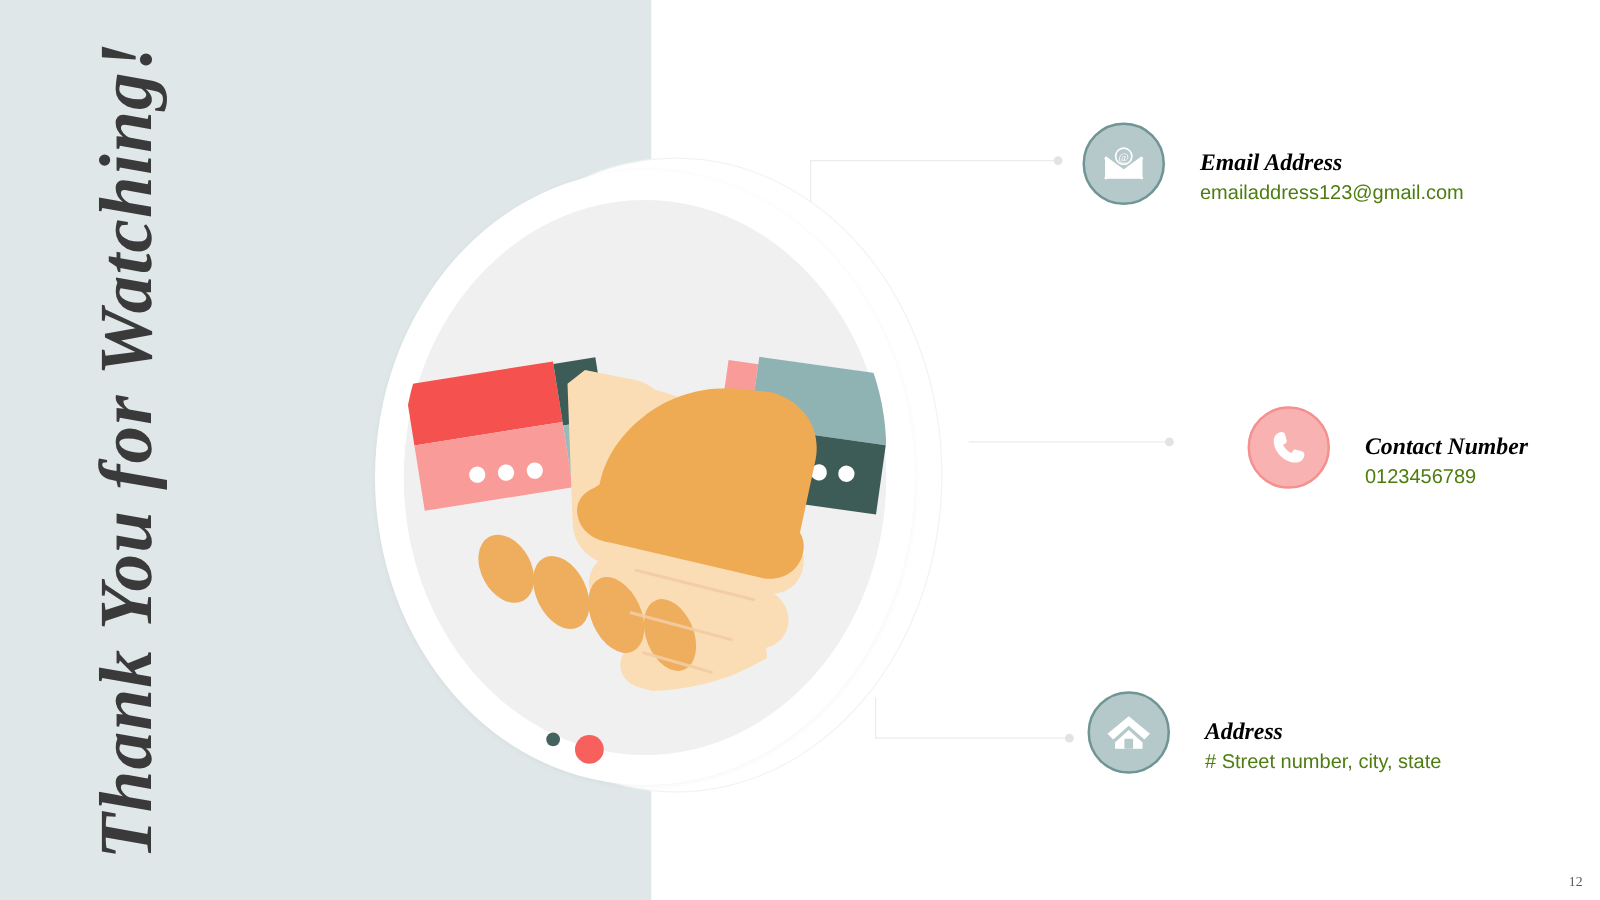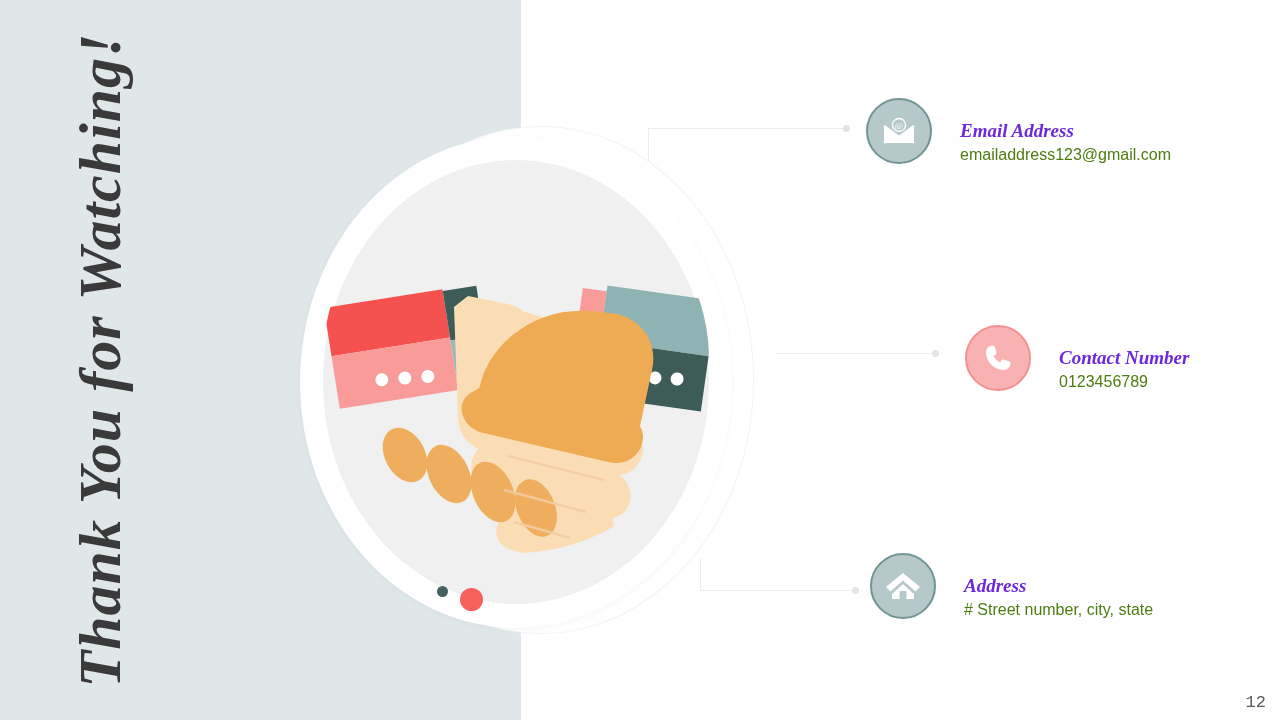--- a/index.html
+++ b/index.html
@@ -144,46 +144,46 @@
     border: 2px solid #f4918f;
   }
   .contact-text {
     margin-left: 28px;
   }
   .contact-title {
     font-family: "Liberation Serif", "DejaVu Serif", serif;
     font-style: italic;
     font-weight: bold;
     font-size: 19px;
-    color: #6d28d9;
+    color: #000000;
     line-height: 1.25;
     white-space: nowrap;
     margin-top: 23px;
   }
   .contact-value {
     font-family: "Liberation Sans", sans-serif;
     font-size: 16px;
     color: #4d7c0f;
     line-height: 1.35;
     margin-top: 1px;
     white-space: nowrap;
   }
 
   
   #item-email   { left: 866px; top: 96px; }
-  #item-phone   { left: 965px; top: 323px; }
+  #item-phone   { left: 998px; top: 323px; }
   #item-address { left: 870px; top: 551px; justify-content: center; }
 
   
   #page-number {
     position: absolute;
     right: 14px;
     bottom: 8px;
-    font-family: Liberation Mono, monospace;
-    font-size: 17px;
+    font-family: Liberation Serif, serif;
+    font-size: 11px;
     color: #5a5a5a;
   }
 </style>
 </head>
 <body>
 
 <div id="slide">
 
   <div id="left-panel"></div>
 

